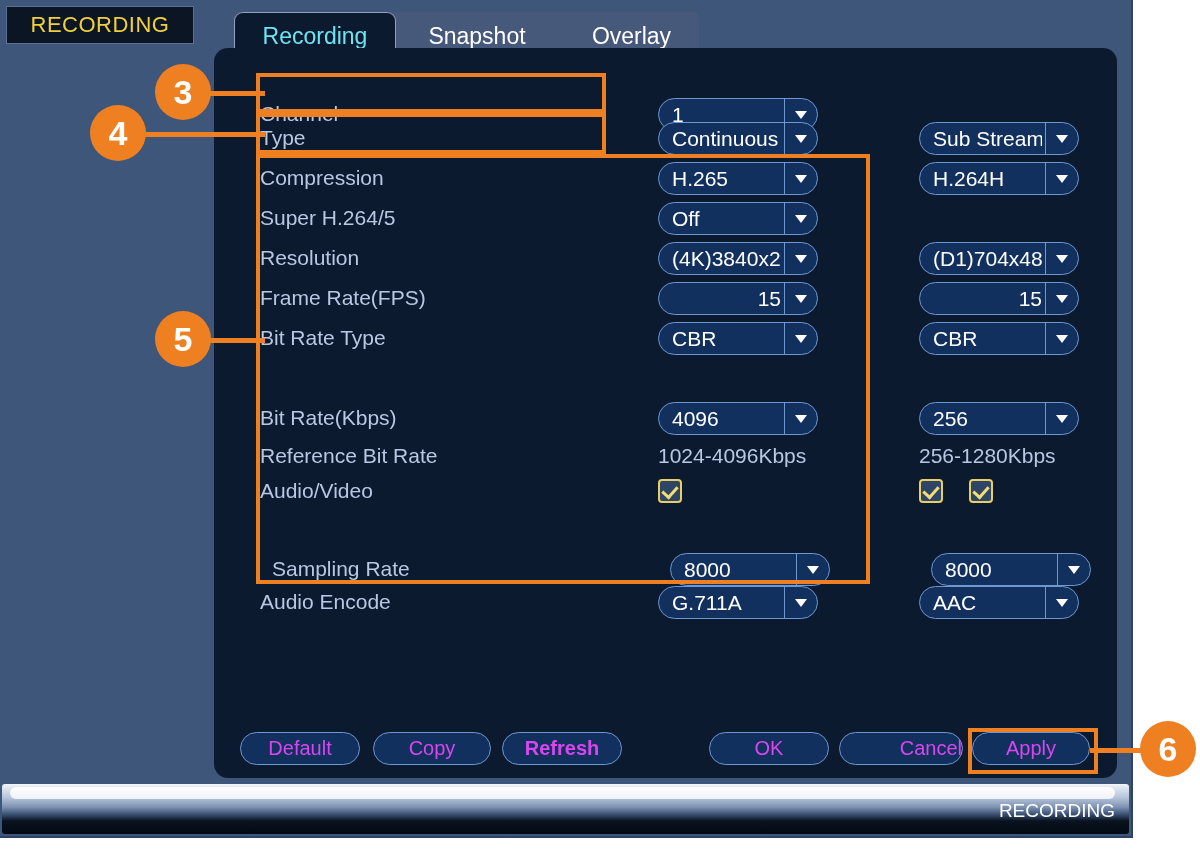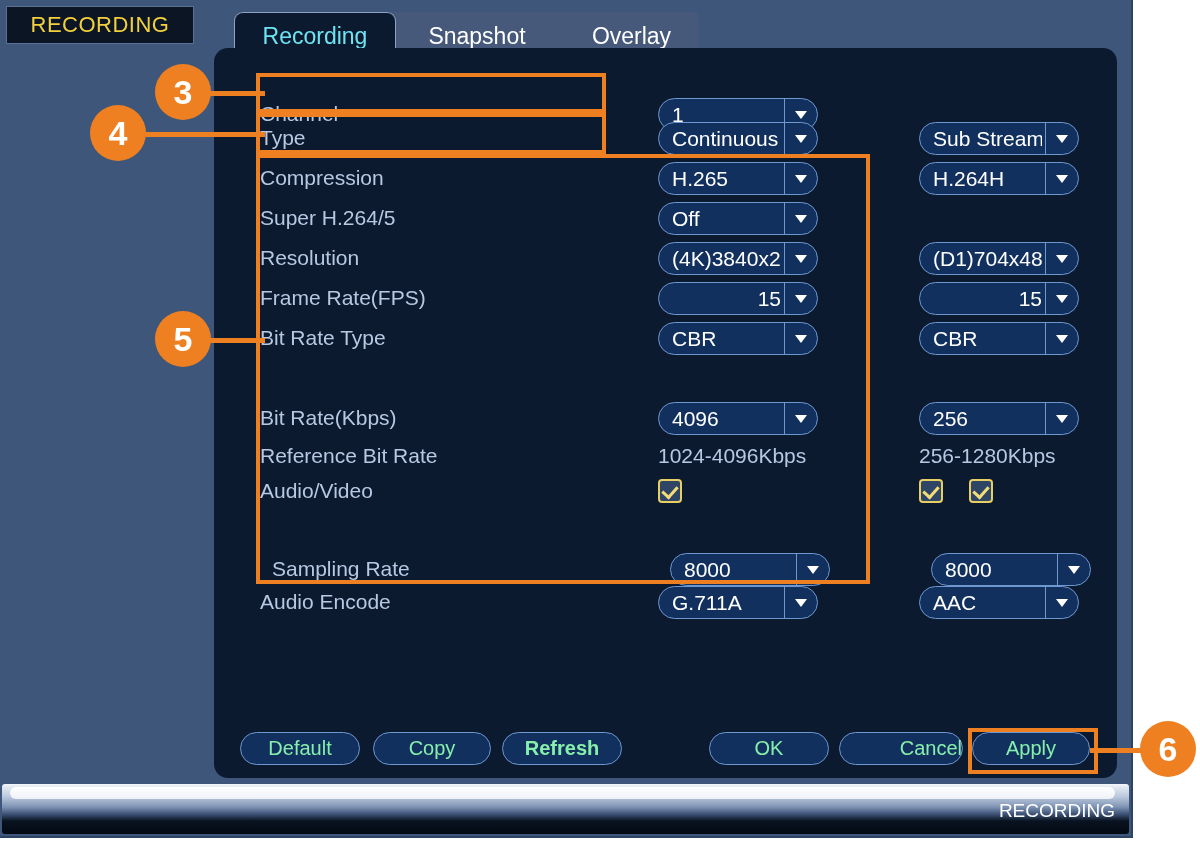--- a/index.html
+++ b/index.html
@@ -186,21 +186,21 @@
     position: absolute;
     top: 0;
     height: 33px;
     background: #12305e;
     border: 1px solid #6f97d0;
     border-radius: 17px;
     box-sizing: border-box;
     display: flex;
     align-items: center;
     justify-content: center;
-    color: #86efac;
+    color: #d946ef;
     font-size: 20px;
     cursor: pointer;
     white-space: nowrap;
   }
   .btnrow {
     position: absolute;
     left: 0; top: 684px;
     width: 903px; height: 34px;
   }
 

